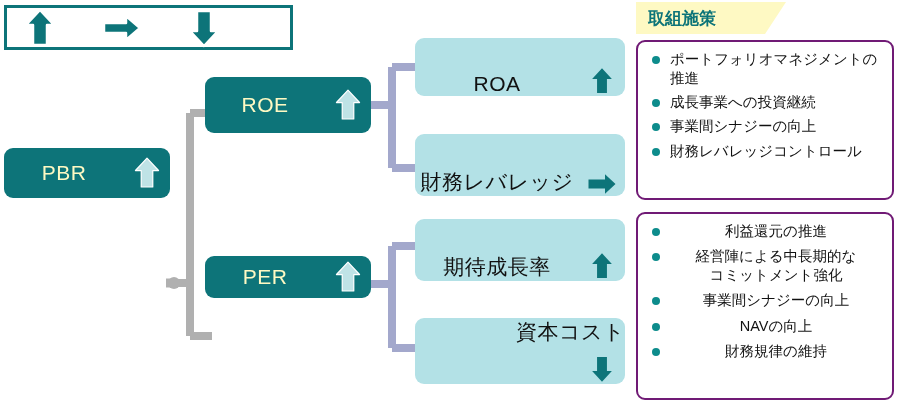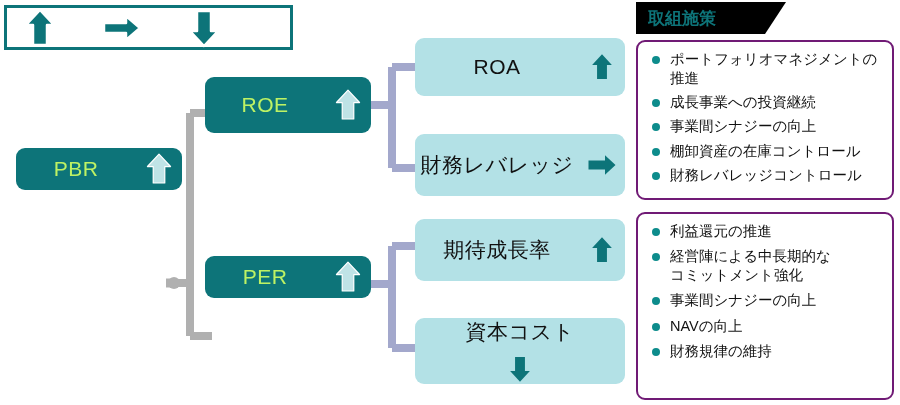--- a/index.html
+++ b/index.html
@@ -22,63 +22,63 @@
 
   
   .arw{display:block;}
 
   
   .node{
     position:absolute;box-sizing:border-box;border-radius:9px;
     display:flex;align-items:center;
   }
   .node.dark{background:#0d7479;}
-  .node.light{background:#b3e1e6;}
+  .node.light{background:#b3e1e6;align-items:flex-end;}
   .node .lbl{
     flex:1 1 auto;text-align:center;white-space:nowrap;
   }
-  .node.dark .lbl{color:#bef264;font-size:21px;letter-spacing:.5px;}
+  .node.dark .lbl{color:#fef9c3;font-size:21px;letter-spacing:.5px;}
   .node.light .lbl{color:#111111;font-size:21px;letter-spacing:.5px;}
   .node .ico{flex:0 0 auto;width:46px;display:flex;align-items:center;justify-content:center;}
 
   
-  #n-pbr{left:16px;  top:148px;width:166px;height:42px;align-items:center;}
+  #n-pbr{left:4px;  top:148px;width:166px;height:50px;align-items:center;}
   
   #n-roe{left:205px;top:77px; width:166px;height:56px;}
   #n-per{left:205px;top:256px;width:166px;height:42px;}
   
   #n-roa{left:415px;top:38px; width:210px;height:58px;}
   #n-lev{left:415px;top:134px;width:210px;height:62px;}
   #n-grw{left:415px;top:219px;width:210px;height:62px;}
   #n-cap{left:415px;top:318px;width:210px;height:66px;flex-direction:column;}
 
   
   .conn{position:absolute;}
 
   
   .tab{
     position:absolute;left:636px;top:2px;width:150px;height:32px;
-    background:#000000;color:#0d7479;font-weight:bold;font-size:17px;
+    background:#fef9c3;color:#0d7479;font-weight:bold;font-size:17px;
     display:flex;align-items:center;padding-left:12px;box-sizing:border-box;
     clip-path:polygon(0 0,100% 0,86% 100%,0 100%);
   }
   .panel{
     position:absolute;box-sizing:border-box;background:#ffffff;
     border:2px solid #701a75;border-radius:9px;
     padding:8px 10px 7px 12px;
   }
   #p-top{left:636px;top:40px;width:258px;height:160px;}
   #p-bot{left:636px;top:212px;width:258px;height:188px;}
   .blist{list-style:none;margin:0;padding:0;}
   .blist li{
     position:relative;padding-left:20px;
     font-size:14.5px;line-height:1.32;color:#111;margin-bottom:5px;
     white-space:pre-line;
   }
-  #p-bot .blist li{margin-bottom:6px;}
+  #p-bot .blist li{margin-bottom:6px;text-align:center;}
   .blist li::before{
     content:"";position:absolute;left:2px;top:6px;
     width:8px;height:8px;border-radius:50%;background:#0d8c8c;
   }
 </style>
 </head>
 <body>
 
 <div id="stage">
 
@@ -190,21 +190,20 @@
 
   <div class="tab">
     <span>取組施策</span>
   </div>
 
   <div class="panel" id="p-top">
     <ul class="blist" id="list-top">
         <li>ポートフォリオマネジメントの推進</li>
         <li>成長事業への投資継続</li>
         <li>事業間シナジーの向上</li>
-        <li>棚卸資産の在庫コントロール</li>
         <li>財務レバレッジコントロール</li>
       </ul>
   </div>
 
   <div class="panel" id="p-bot">
     <ul class="blist" id="list-bot">
         <li>利益還元の推進</li>
         <li>経営陣による中長期的な
 コミットメント強化</li>
         <li>事業間シナジーの向上</li>

